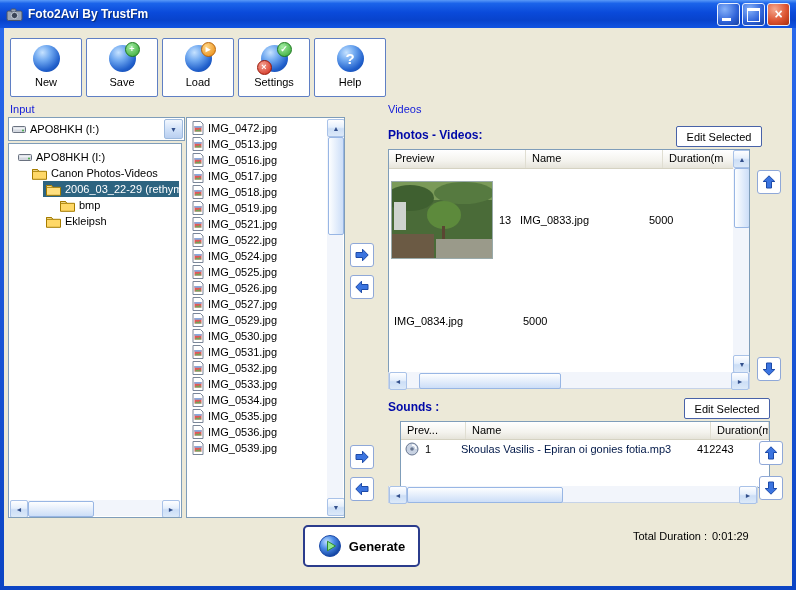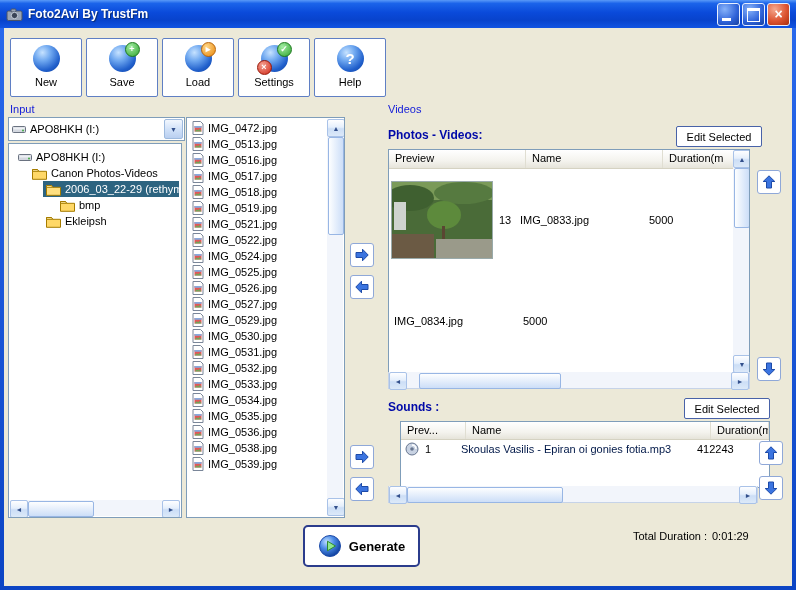--- a/index.html
+++ b/index.html
@@ -448,31 +448,20 @@
               <path d="M1 .5h7.5L11 3v10.5H1z" fill="#fff" stroke="#7A8699"></path>
               <rect x="2.5" y="5" width="7" height="5.5" fill="#E05858"></rect>
               <rect x="2.5" y="5" width="7" height="1.8" fill="#88AADD"></rect>
               <path d="M2.5 10.5l2.3-2.3 1.4 1.3 1.5-1.8 1.8 2.8z" fill="#6FA85A"></path>
             </svg>
           </span>
           <span>IMG_0536.jpg</span>
         </div>
 
 
-        <div class="file-item">
-          <span style="display:flex;">
-            <svg width="12" height="14" viewBox="0 0 12 14">
-              <path d="M1 .5h7.5L11 3v10.5H1z" fill="#fff" stroke="#7A8699"></path>
-              <rect x="2.5" y="5" width="7" height="5.5" fill="#E05858"></rect>
-              <rect x="2.5" y="5" width="7" height="1.8" fill="#88AADD"></rect>
-              <path d="M2.5 10.5l2.3-2.3 1.4 1.3 1.5-1.8 1.8 2.8z" fill="#6FA85A"></path>
-            </svg>
-          </span>
-          <span>IMG_0538.jpg</span>
-        </div>
 
         <div class="file-item">
           <span style="display:flex;">
             <svg width="12" height="14" viewBox="0 0 12 14">
               <path d="M1 .5h7.5L11 3v10.5H1z" fill="#fff" stroke="#7A8699"></path>
               <rect x="2.5" y="5" width="7" height="5.5" fill="#E05858"></rect>
               <rect x="2.5" y="5" width="7" height="1.8" fill="#88AADD"></rect>
               <path d="M2.5 10.5l2.3-2.3 1.4 1.3 1.5-1.8 1.8 2.8z" fill="#6FA85A"></path>
             </svg>
           </span>

